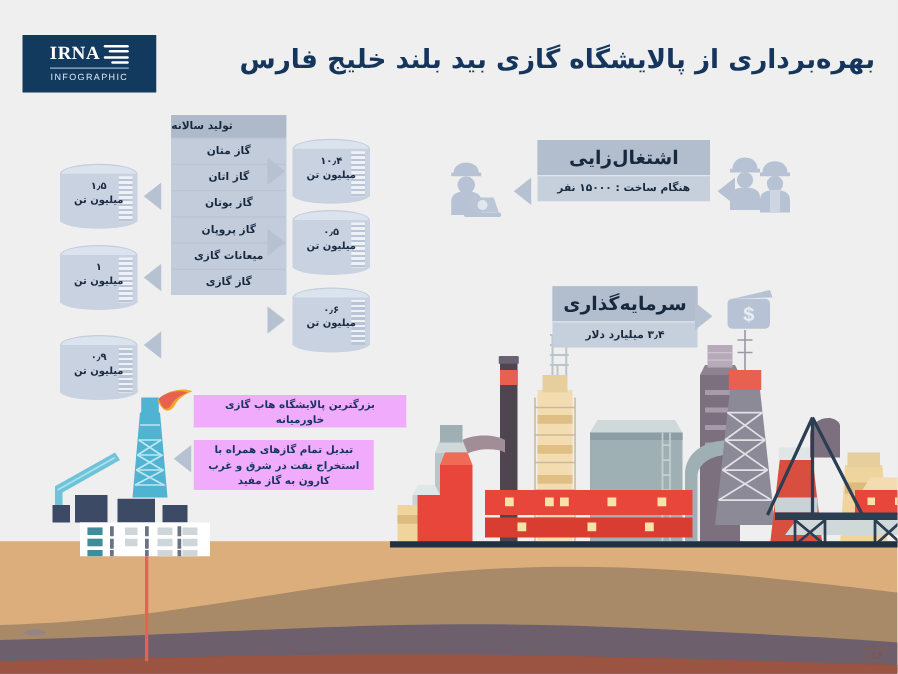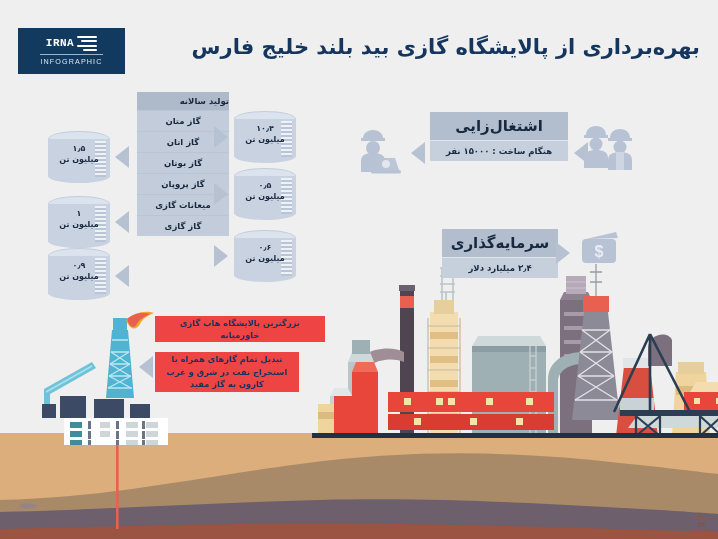--- a/index.html
+++ b/index.html
@@ -16,22 +16,22 @@
     background:#123a5e;display:flex;flex-direction:column;
     align-items:center;justify-content:center;
   }
   .logo-row{display:flex;align-items:center;gap:3px;}
   .logo-mark{width:20px;height:15px;display:flex;flex-direction:column;justify-content:space-between;}
   .logo-mark i{display:block;height:2px;background:#fff;border-radius:1px;}
   .logo-mark i:nth-child(1){width:100%;}
   .logo-mark i:nth-child(2){width:82%;}
   .logo-mark i:nth-child(3){width:100%;}
   .logo-mark i:nth-child(4){width:70%;}
-  .logo-text{color:#fff;font-size:11px;font-weight:bold;letter-spacing:.5px;
-             font-family:Liberation Mono, monospace;line-height:1;}
+  .logo-text{color:#fff;font-size:15px;font-weight:bold;letter-spacing:.5px;
+             font-family:Liberation Serif, serif;line-height:1;}
   .logo-sub{color:#dfe6ee;font-size:7.2px;letter-spacing:1.1px;margin-top:3px;
             font-family:"Liberation Sans",sans-serif;border-top:1px solid #9fb3c8;padding-top:2px;}
 
   .title{
     position:absolute;right:18px;top:32px;width:540px;
     text-align:right;color:#16355c;font-weight:bold;
     font-size:21px;line-height:1.5;direction:rtl;
   }
 
   
@@ -48,33 +48,33 @@
 
   .tri-left{width:0;height:0;border-top:11px solid transparent;border-bottom:11px solid transparent;
             border-right:14px solid #b6c2d2;position:absolute;}
   .tri-right{width:0;height:0;border-top:11px solid transparent;border-bottom:11px solid transparent;
              border-left:14px solid #b6c2d2;position:absolute;}
 
   
   .prod{position:absolute;left:137px;top:92px;width:92px;background:#b9c4d4;
         display:flex;flex-direction:column;gap:1px;direction:rtl;}
   .prod .head{background:#aeb9ca;color:#17293f;font-size:8.5px;font-weight:bold;
-              text-align:right;padding:4px 0;}
+              text-align:left;padding:4px 0;}
   .prod .itm{background:#c2ccda;color:#17293f;font-size:8.5px;font-weight:bold;
              text-align:center;padding:5px 0;}
 
   
   .panel{position:absolute;background:#c6cfdc;direction:rtl;}
   .panel .ph{background:#b2bdcd;color:#17293f;font-size:15px;font-weight:bold;
              text-align:center;padding:5px 0;}
   .panel .pr{color:#17293f;font-size:8.5px;font-weight:bold;text-align:center;
              padding:5px 6px;border-top:1px solid #dfe5ed;}
 
   
-  .callout{position:absolute;background:#ef4444;color:#16355c;font-weight:bold;
+  .callout{position:absolute;background:#f0abfc;color:#16355c;font-weight:bold;
            font-size:8.3px;line-height:1.5;text-align:center;direction:rtl;
            display:flex;align-items:center;justify-content:center;padding:5px 8px;box-sizing:border-box;}
 
   
   .scene{position:absolute;left:0;top:0;width:718px;height:539px;}
   .pagenum{position:absolute;right:8px;bottom:8px;font-size:8px;color:#8e4a3c;
            border:1px solid #9b5446;padding:1px 3px;opacity:.65;direction:rtl;}
 </style>
 </head>
 <body>
@@ -301,21 +301,21 @@
   <div class="cyl" style="left:48px;top:196px;">
     <div class="top"></div>
     <div class="body"></div>
     <div class="bot"></div>
     <div class="ribs"></div>
     <div class="lbl">
       <div>۱</div>
       <div>میلیون تن</div>
     </div>
   </div>
-  <div class="cyl" style="left:48px;top:248px;">
+  <div class="cyl" style="left:48px;top:268px;">
     <div class="top"></div>
     <div class="body"></div>
     <div class="bot"></div>
     <div class="ribs"></div>
     <div class="lbl">
       <div>۰٫۹</div>
       <div>میلیون تن</div>
     </div>
   </div>
 

